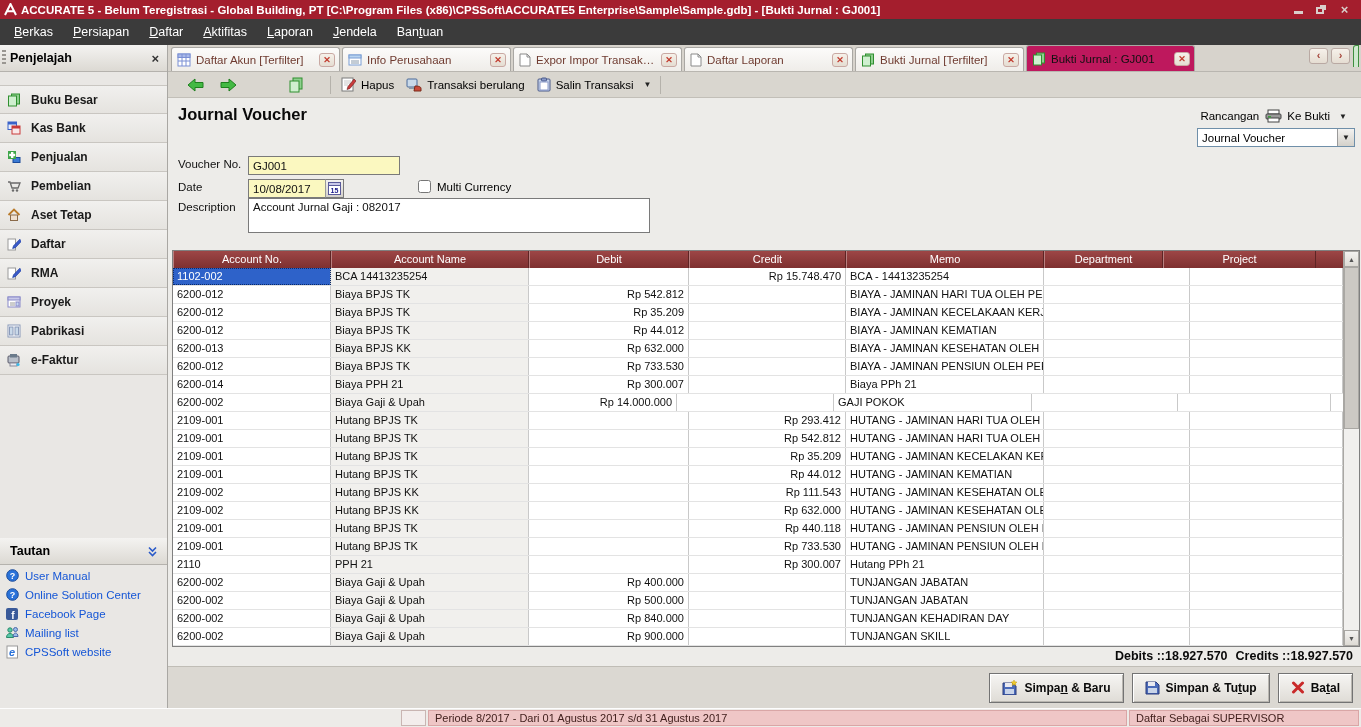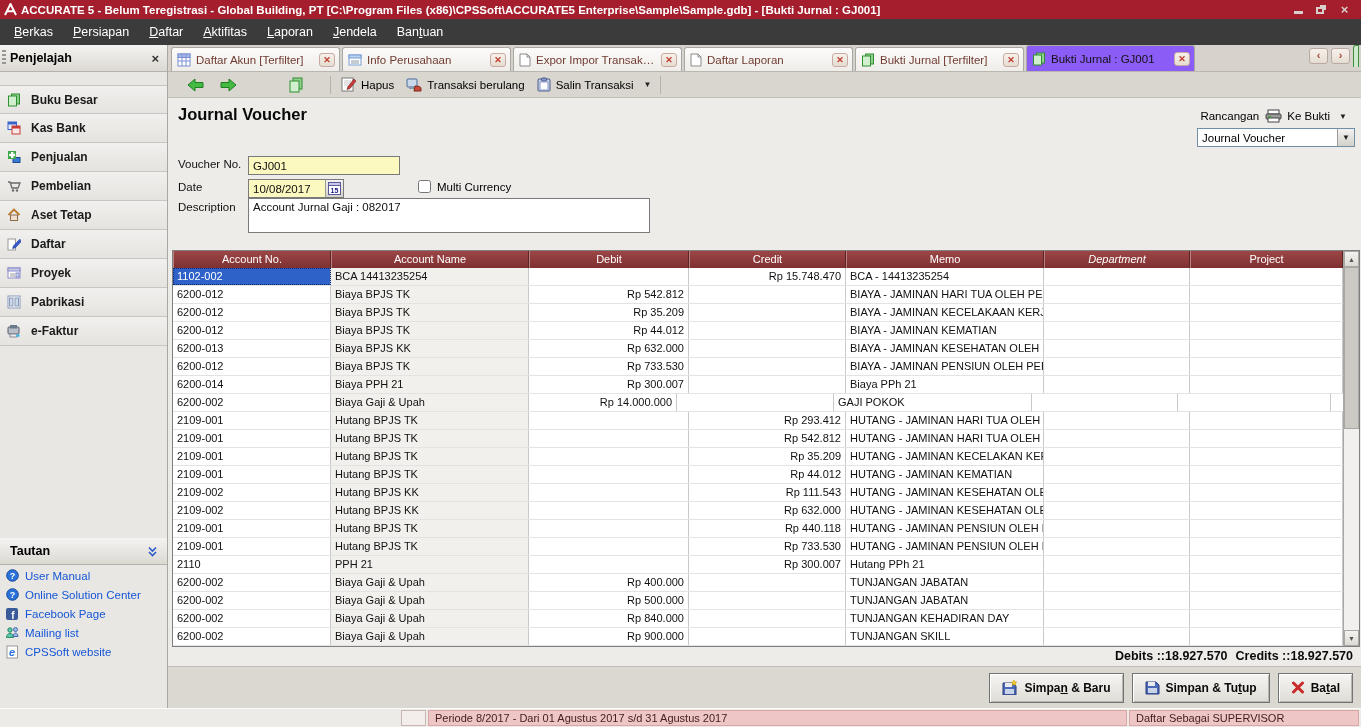--- a/index.html
+++ b/index.html
@@ -31,21 +31,21 @@
 .nav-item .icon { width:18px; }
 .tautan-hdr { position:absolute; left:0; right:0; top:493px; }
 .links { position:absolute; left:0; right:0; top:521px; }
 .link-item { height:19px; display:flex; align-items:center; gap:5px; padding-left:4px; color:#1556D6; font-size:11.5px; }
 .link-item .icon { width:16px; }
 
 
 .content { position:absolute; left:168px; right:0; top:45px; bottom:19px; background:#EDECE9; }
 .tabstrip { position:absolute; top:0; left:0; right:0; height:27px; background:#D7D3CC; border-bottom:1px solid #B9B6B0; display:flex; align-items:flex-end; padding-left:3px; }
 .tab { width:169px; height:24px; flex:none; display:flex; align-items:center; gap:5px; padding:0 4px 0 5px; border:1px solid #A9A7A3; border-bottom:none; border-radius:3px 3px 0 0; background:linear-gradient(#FCFBFA,#EFEDE9); font-size:11.5px; color:#6F3B30; margin-right:2px; overflow:hidden; white-space:nowrap; }
-.tab.active { background:#8b5cf6; color:#111; height:26px; }
+.tab.active { background:#be185d; color:#111; height:26px; }
 .tab .tab-label { overflow:hidden; text-overflow:ellipsis; flex:1; }
 .tab-close { flex:none; width:16px; height:14px; border:1px solid #C9A9A3; border-radius:3px; background:linear-gradient(#F6F1EA,#E5DDD2); color:#C23B2E; font-size:9px; line-height:12px; text-align:center; font-weight:bold; }
 .tab-nav { margin-left:auto; display:flex; gap:3px; padding:0 2px 4px 2px; align-items:center; }
 .tn-btn { width:19px; height:16px; border:1px solid #B9A9A3; border-radius:3px; background:linear-gradient(#F6F1EA,#E5DDD2); color:#A5453A; font-weight:bold; font-size:11px; line-height:13px; text-align:center; }
 .tab-sliver { width:6px; height:22px; background:#CFE9CF; border:1px solid #3F8F3F; border-bottom:none; border-radius:3px 0 0 0; }
 
 .toolbar { position:absolute; top:27px; left:0; right:0; height:26px; background:#D9D6CF; border-bottom:1px solid #C2BFB8; display:flex; align-items:center; padding-left:12px; font-size:11.5px; color:#111; }
 .tool-btn { display:flex; align-items:center; gap:5px; padding:2px 6px; }
 .tool-sep { width:1px; height:18px; background:#B5B2AB; margin:0 4px; }
 .dd-arrow { font-size:8px; color:#222; padding:0 4px; }
@@ -183,20 +183,29 @@
           <span>Aset Tetap</span>
         </div>
         <div class="nav-item">
           <span class="icon">
             <svg width="14" height="14" viewBox="0 0 14 14">
               <rect x="1" y="2" width="7.5" height="11" fill="#fff" stroke="#9A9A9A"></rect>
               <path d="M12.8 2.2L6.5 8.8 5.6 11.6l2.8-.9 6.3-6.6z" fill="#3A5AC9" stroke="#1A3A99" stroke-width="0.6"></path>
             </svg>
           </span>
           <span>Daftar</span>
+        </div>
+        <div class="nav-item">
+          <span class="icon">
+            <svg width="14" height="14" viewBox="0 0 14 14">
+              <rect x="1" y="2" width="7.5" height="11" fill="#fff" stroke="#9A9A9A"></rect>
+              <path d="M12.8 2.2L6.5 8.8 5.6 11.6l2.8-.9 6.3-6.6z" fill="#3A5AC9" stroke="#1A3A99" stroke-width="0.6"></path>
+            </svg>
+          </span>
+          <span>RMA</span>
         </div>
         <div class="nav-item">
           <span class="icon">
             <svg width="14" height="14" viewBox="0 0 14 14">
               <rect x="1" y="2" width="12" height="10" fill="#fff" stroke="#8A8AC9"></rect>
               <rect x="1" y="2" width="12" height="3" fill="#C9C9E9" stroke="#8A8AC9"></rect>
               <path d="M3 8h5M3 10h5" stroke="#9A9A9A" fill="none"></path>
               <rect x="9" y="7" width="3" height="4" fill="#C9D9F0" stroke="#8A8AC9"></rect>
             </svg>
           </span>
@@ -456,21 +465,21 @@
       <textarea class="desc" style="left: 80px; top: 100px; width: 402px; height: 35px;">Account Jurnal Gaji : 082017</textarea>
 
       <div class="grid">
         <div class="grid-main">
           <div class="grid-header" id="grid-header">
               <span class="gh-cell" style="width: 158px;">Account No.</span>
               <span class="gh-cell" style="width: 198px;">Account Name</span>
               <span class="gh-cell" style="width: 160px;">Debit</span>
               <span class="gh-cell" style="width: 157px;">Credit</span>
               <span class="gh-cell" style="width: 198px;">Memo</span>
-              <span class="gh-cell" style="width: 146px; font-style: italic;">Department</span>
+              <span class="gh-cell" style="width: 119px;">Department</span>
               <span class="gh-cell" style="width: 153px;">Project</span>
             </div>
           <div id="grid-body">
               <div class="grid-row">
                 <span class="gr-cell sel" style="width: 158px;">1102-002</span>
                 <span class="gr-cell col-name" style="width: 198px;">BCA 14413235254</span>
                 <span class="gr-cell num" style="width: 160px;"></span>
                 <span class="gr-cell num" style="width: 157px;">Rp 15.748.470</span>
                 <span class="gr-cell" style="width: 198px;">BCA - 14413235254</span>
                 <span class="gr-cell" style="width: 146px;"></span>

